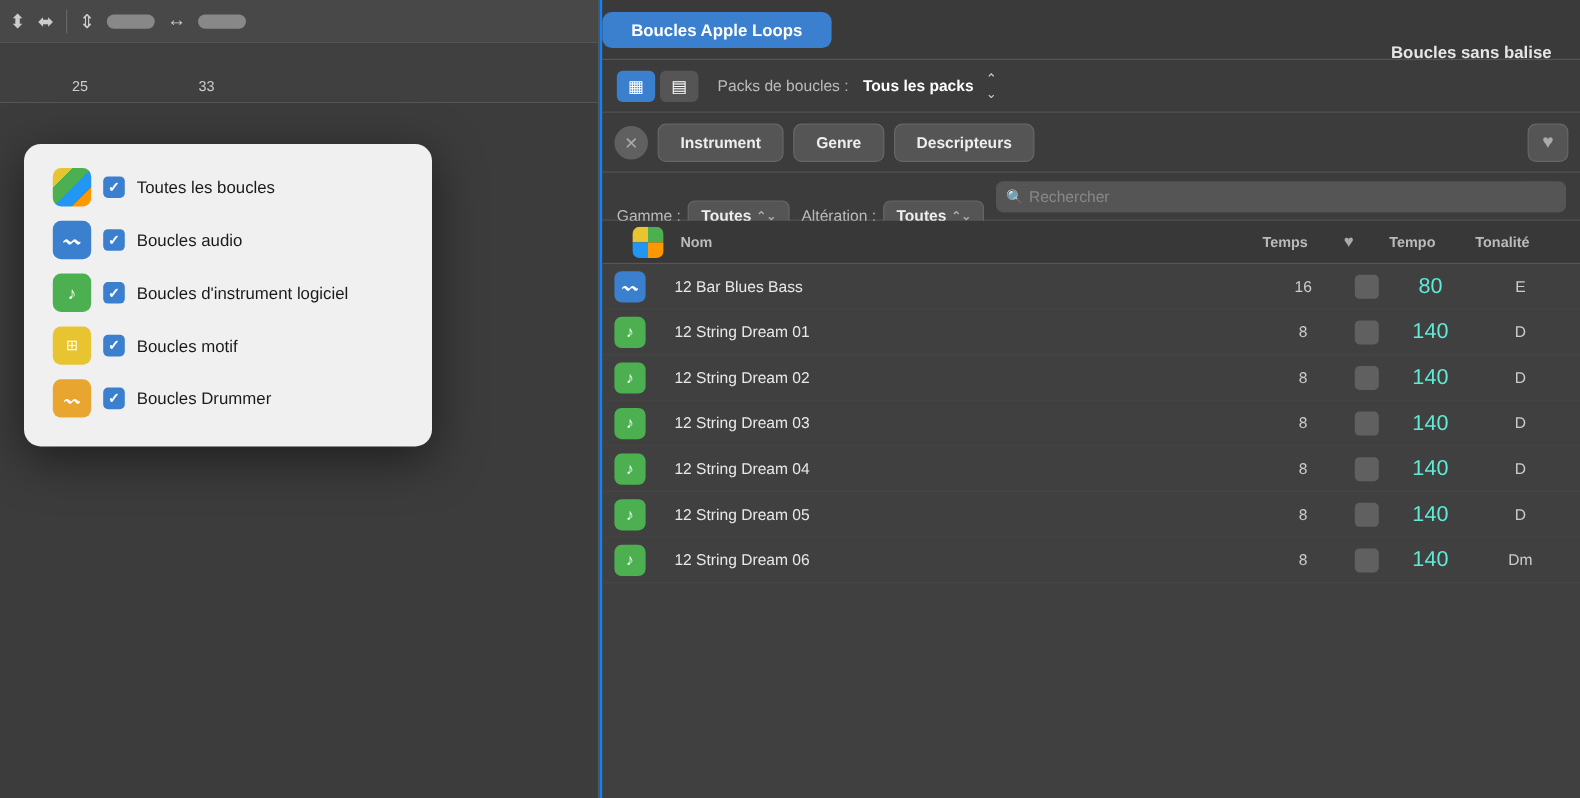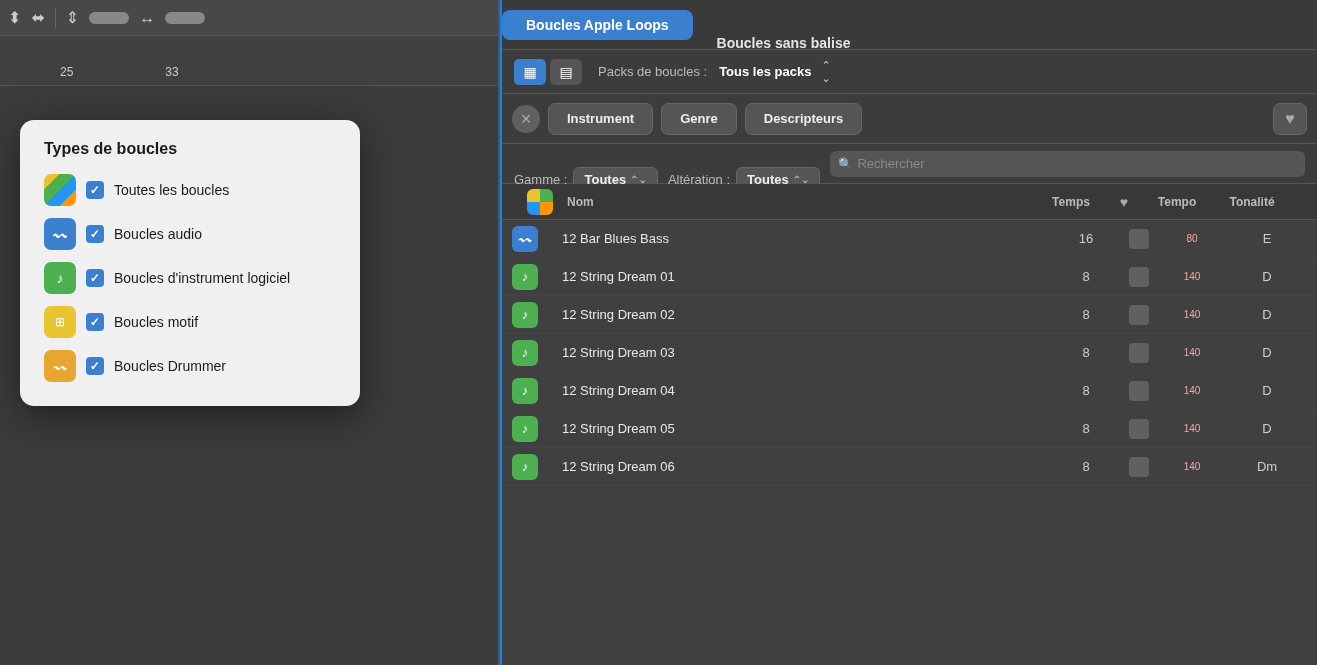--- a/index.html
+++ b/index.html
@@ -141,21 +141,21 @@
       display: flex;
       flex-direction: column;
       border-left: 2px solid #0a84ff;
     }
 
     .right-top-bar {
       height: 50px;
       background: #3a3a3a;
       display: flex;
       align-items: center;
-      justify-content: flex-start;
+      justify-content: space-between;
       gap: 0;
       border-bottom: 1px solid #555;
     }
 
     .tab-button {
       padding: 7px 24px;
       border-radius: 8px;
       font-size: 14px;
       font-weight: 600;
       cursor: pointer;
@@ -419,22 +419,22 @@
     .heart-cell {
       width: 20px;
       height: 20px;
       background: #606060;
       border-radius: 4px;
       margin: 0 auto;
     }
 
     .row-tempo {
       width: 70px;
-      color: #fca5a5;
-      font-size: 10px;
+      color: #5eead4;
+      font-size: 18px;
     }
 
     .row-tonality {
       width: 80px;
       color: #ccc;
       font-size: 13px;
       text-align: center;
     }
 
     
@@ -469,21 +469,20 @@
   </div>
 
   <div class="timeline-ruler">
     <span class="ruler-number">25</span>
     <span class="ruler-number">33</span>
   </div>
 
   <div class="track-area"></div>
 
   <div class="popup">
-    <div class="popup-title">Types de boucles</div>
 
     <div class="popup-item">
       <div class="loop-icon loop-icon-all"></div>
       <div class="checkbox">
         <span class="checkbox-check">✓</span>
       </div>
       <span class="popup-item-label">Toutes les boucles</span>
     </div>
 
     <div class="popup-item">

